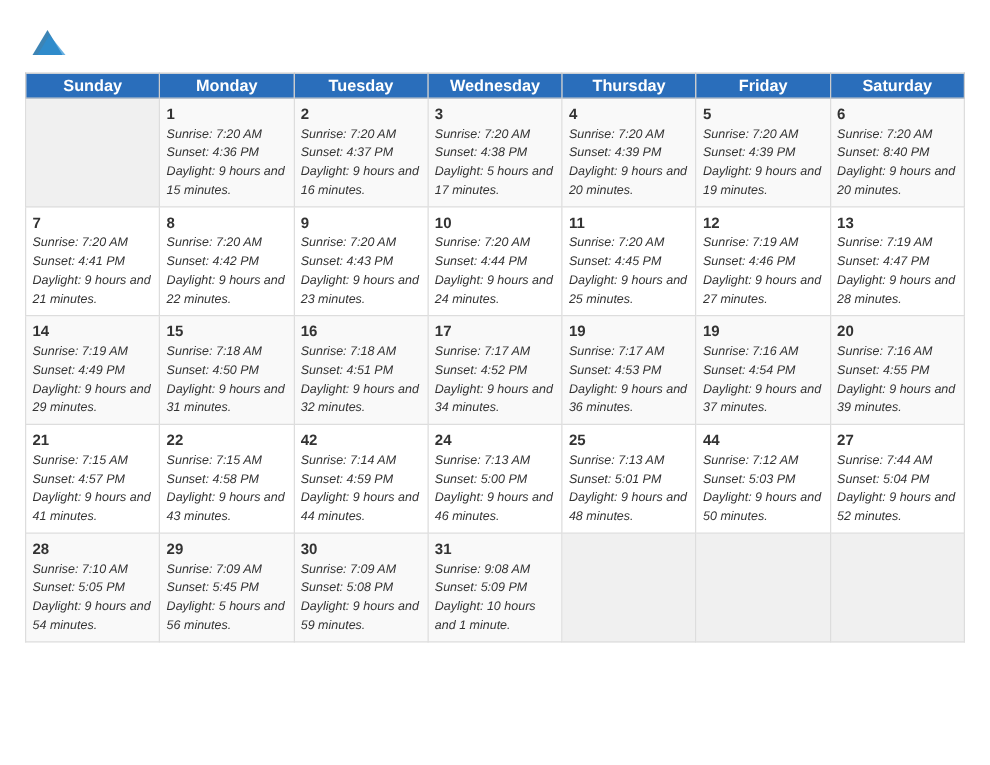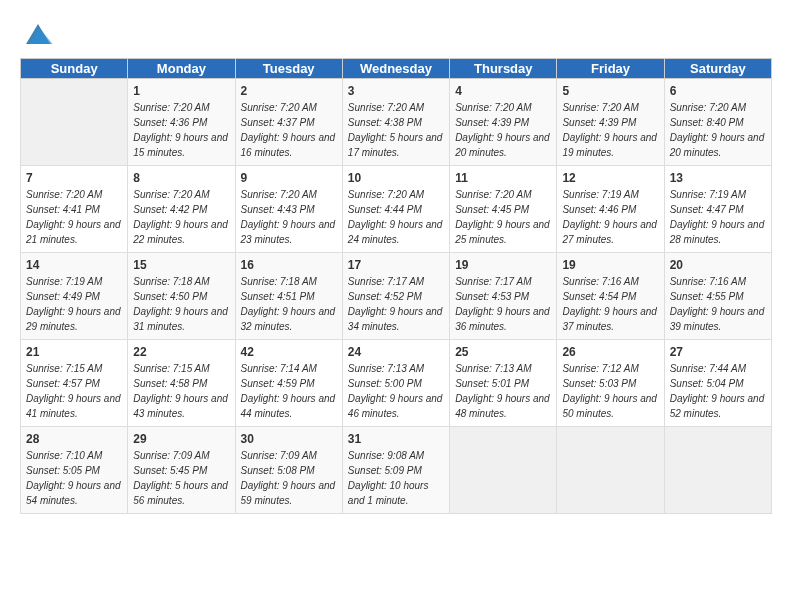--- a/index.html
+++ b/index.html
@@ -327,21 +327,21 @@
         </td>
         <td>
           <span class="day-number">25</span>
         <div class="day-info">
           <span>Sunrise: 7:13 AM</span><br>
           <span>Sunset: 5:01 PM</span><br>
           <span>Daylight: 9 hours and 48 minutes.</span>
         </div>
         </td>
         <td>
-          <span class="day-number">26</span>
+          <span class="day-number">44</span>
         <div class="day-info">
           <span>Sunrise: 7:12 AM</span><br>
           <span>Sunset: 5:03 PM</span><br>
           <span>Daylight: 9 hours and 50 minutes.</span>
         </div>
         </td>
         <td>
           <span class="day-number">27</span>
         <div class="day-info">
           <span>Sunrise: 7:44 AM</span><br>

